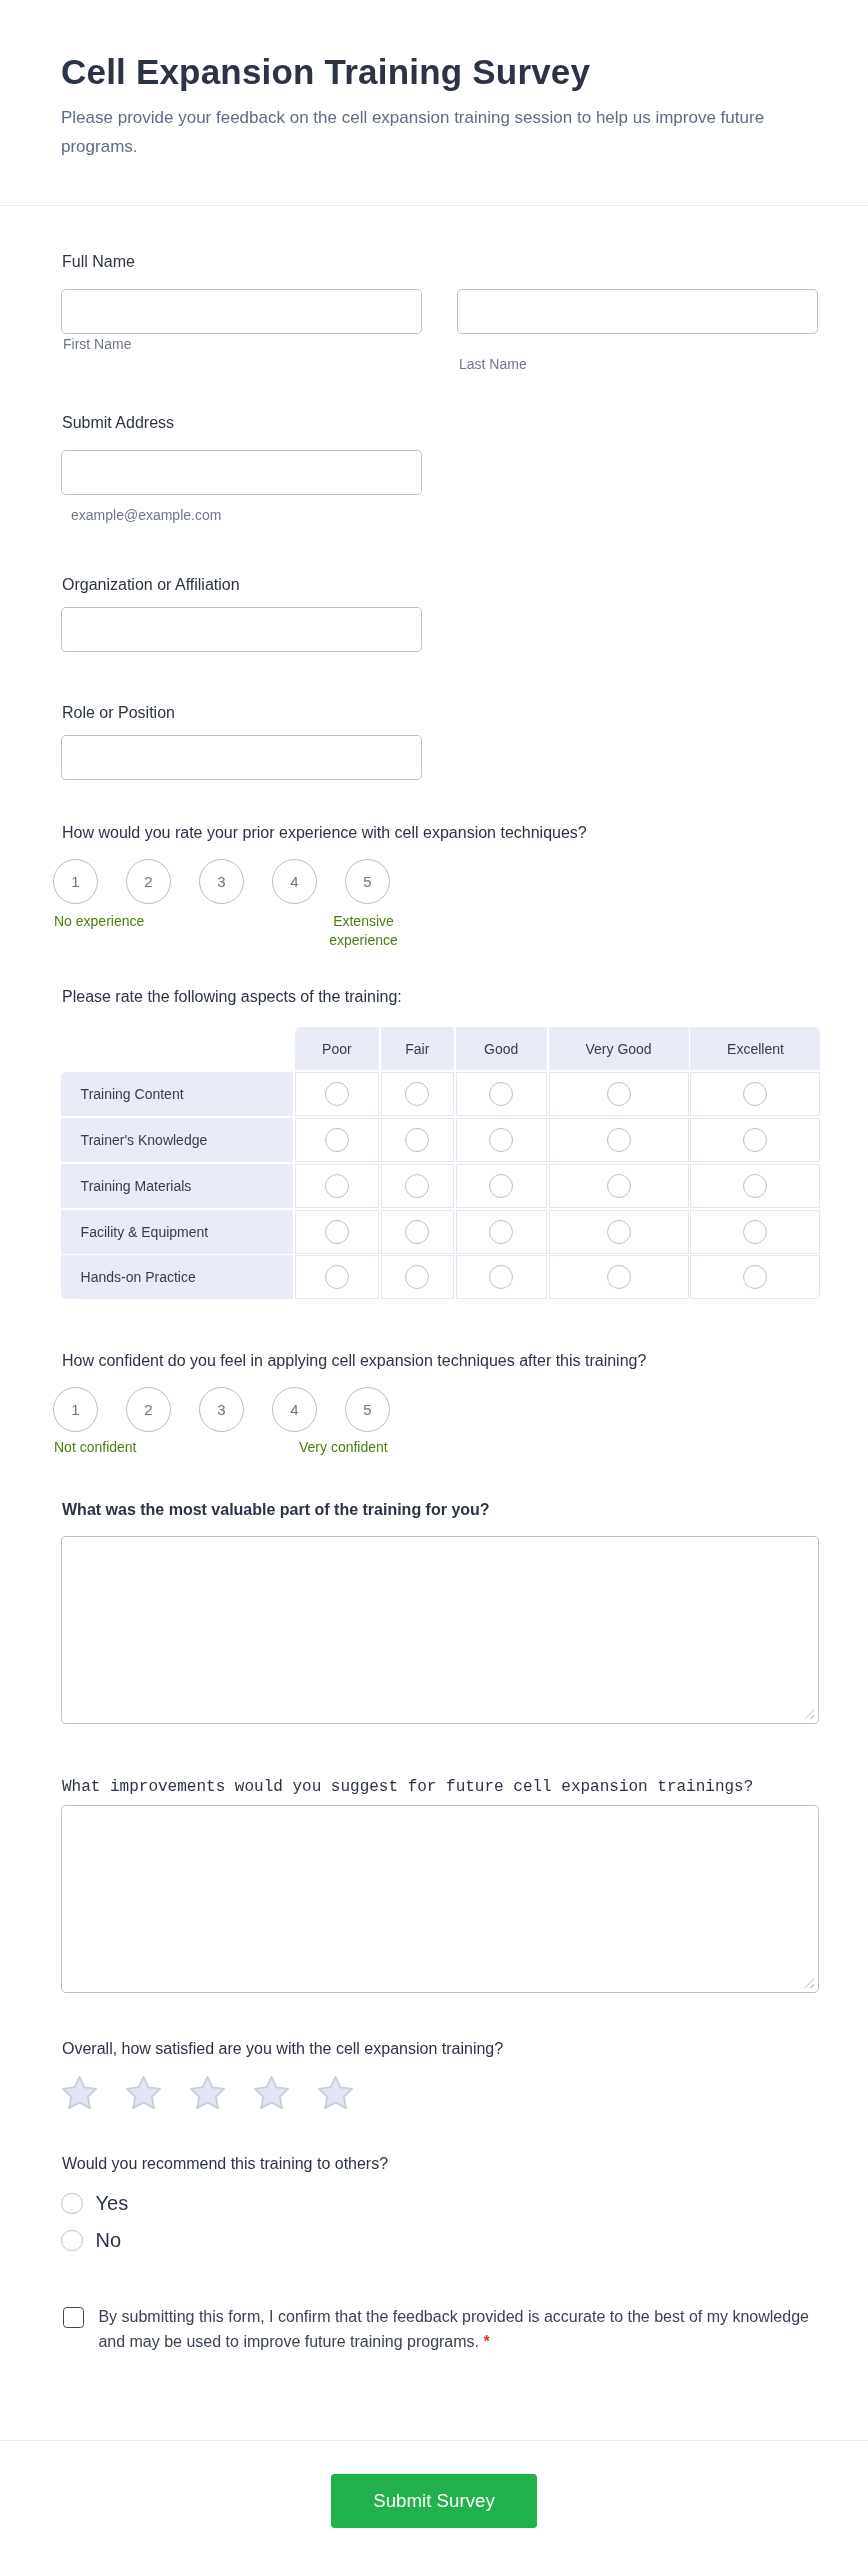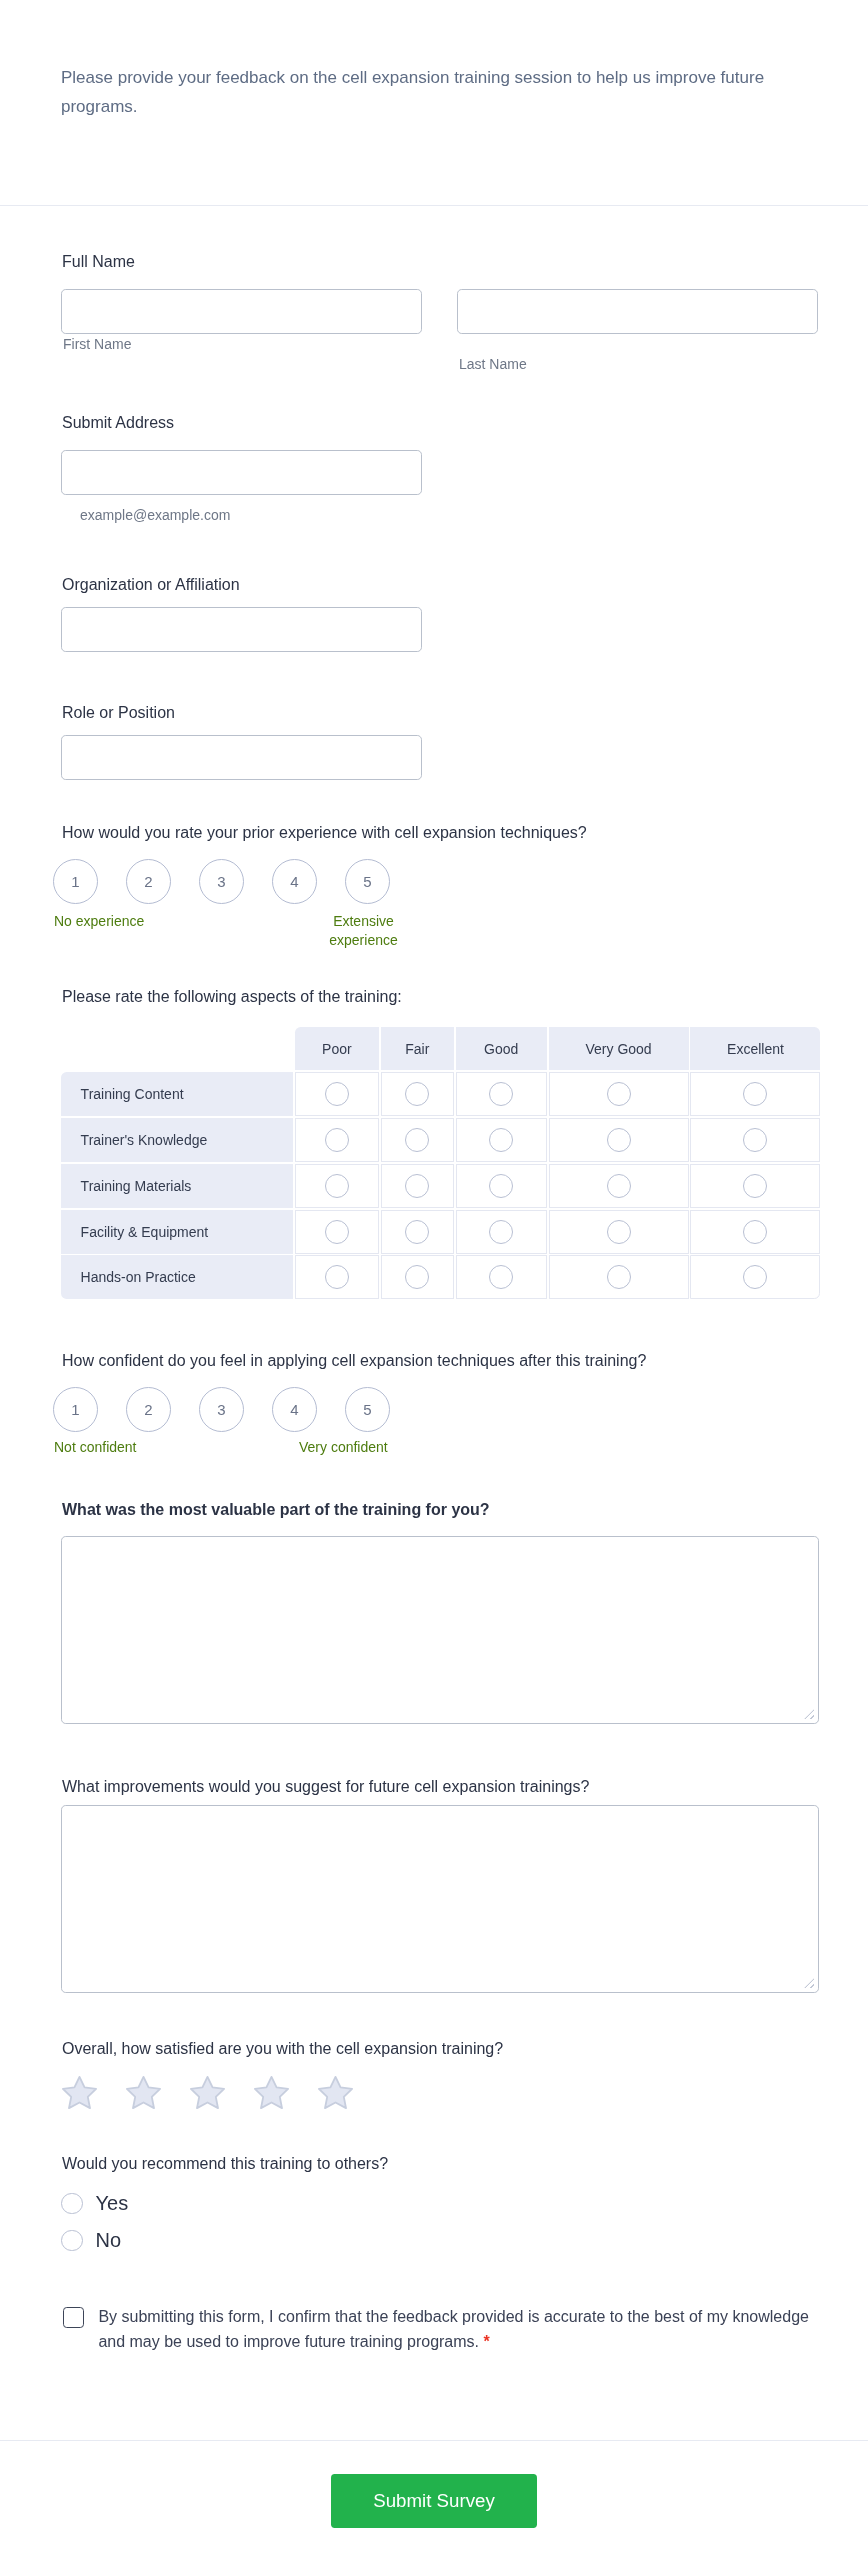--- a/index.html
+++ b/index.html
@@ -85,33 +85,34 @@
     background:#22b24c;color:#ffffff;border:none;border-radius:3.7px;font-family:"Liberation Sans",sans-serif;
     font-size:18.7px;font-weight:500;cursor:pointer;
   }
 </style>
 </head>
 <body>
 
 <div id="page">
 
   <div class="abs" style="left:61px;top:52px;">
+    <div class="form-title">Cell Expansion Training Survey</div>
     <div class="form-subtitle" style="margin-top:11.2px;">Please provide your feedback on the cell expansion training session to help us improve future programs.</div>
   </div>
   <div class="divider" style="top:205px;"></div>
 
   <div class="abs qlabel" style="left:62px;top:253px;">Full Name</div>
   <input class="tinput abs" style="left: 61px; top: 289px;" type="text">
   <input class="tinput abs" style="left: 457px; top: 289px;" type="text">
   <div class="abs sublabel" style="left:63px;top:336px;">First Name</div>
   <div class="abs sublabel" style="left:459px;top:356px;">Last Name</div>
 
   <div class="abs qlabel" style="left:62px;top:414px;">Submit Address</div>
   <input class="tinput abs" style="left: 61px; top: 450px;" type="text">
-  <div class="abs sublabel" style="left:80px;top:507px;">example@example.com</div>
+  <div class="abs sublabel" style="left:71px;top:507px;">example@example.com</div>
 
   <div class="abs qlabel" style="left:62px;top:576px;">Organization or Affiliation</div>
   <input class="tinput abs" style="left: 61px; top: 607px;" type="text">
 
   <div class="abs qlabel" style="left:62px;top:704px;">Role or Position</div>
   <input class="tinput abs" style="left: 61px; top: 735px;" type="text">
 
   <div class="abs qlabel" style="left:62px;top:824px;">How would you rate your prior experience with cell expansion techniques?</div>
   <div class="abs scale-row" style="left:53px;top:859px;">
     <div class="scirc">
@@ -248,21 +249,21 @@
   </div>
   <div class="abs scale-note" style="left:54px;top:1438px;">Not confident</div>
   <div class="abs scale-note" style="left:299px;top:1438px;">Very confident</div>
 
   <div class="abs qlabel" style="left:62px;top:1501px;font-weight:bold;">What was the most valuable part of the training for you?</div>
   <div class="abs" style="left:61px;top:1536px;width:758px;height:188px;">
     <textarea class="tarea" style=""></textarea>
     <div class="resize-grip"></div>
   </div>
 
-  <div class="abs qlabel" style="left:62px;top:1778px;">What improvements would you suggest for future cell expansion trainings?</div>
+  <div class="abs qlabel" style="left:62px;top:1778px;font-family:Liberation Mono, monospace;">What improvements would you suggest for future cell expansion trainings?</div>
   <div class="abs" style="left:61px;top:1805px;width:758px;height:188px;">
     <textarea class="tarea" style=""></textarea>
     <div class="resize-grip"></div>
   </div>
 
   <div class="abs qlabel" style="left:62px;top:2040px;">Overall, how satisfied are you with the cell expansion training?</div>
   <div class="abs stars-row" style="left:61px;top:2075px;">
     <svg class="star" viewBox="0 0 40 38">
         <polygon points="20,2 25.5,13.5 38,15 29,23.8 31.4,36 20,29.8 8.6,36 11,23.8 2,15 14.5,13.5" fill="#e2e6f2" stroke="#c7cede" stroke-width="2" stroke-linejoin="round"></polygon>
       </svg>

